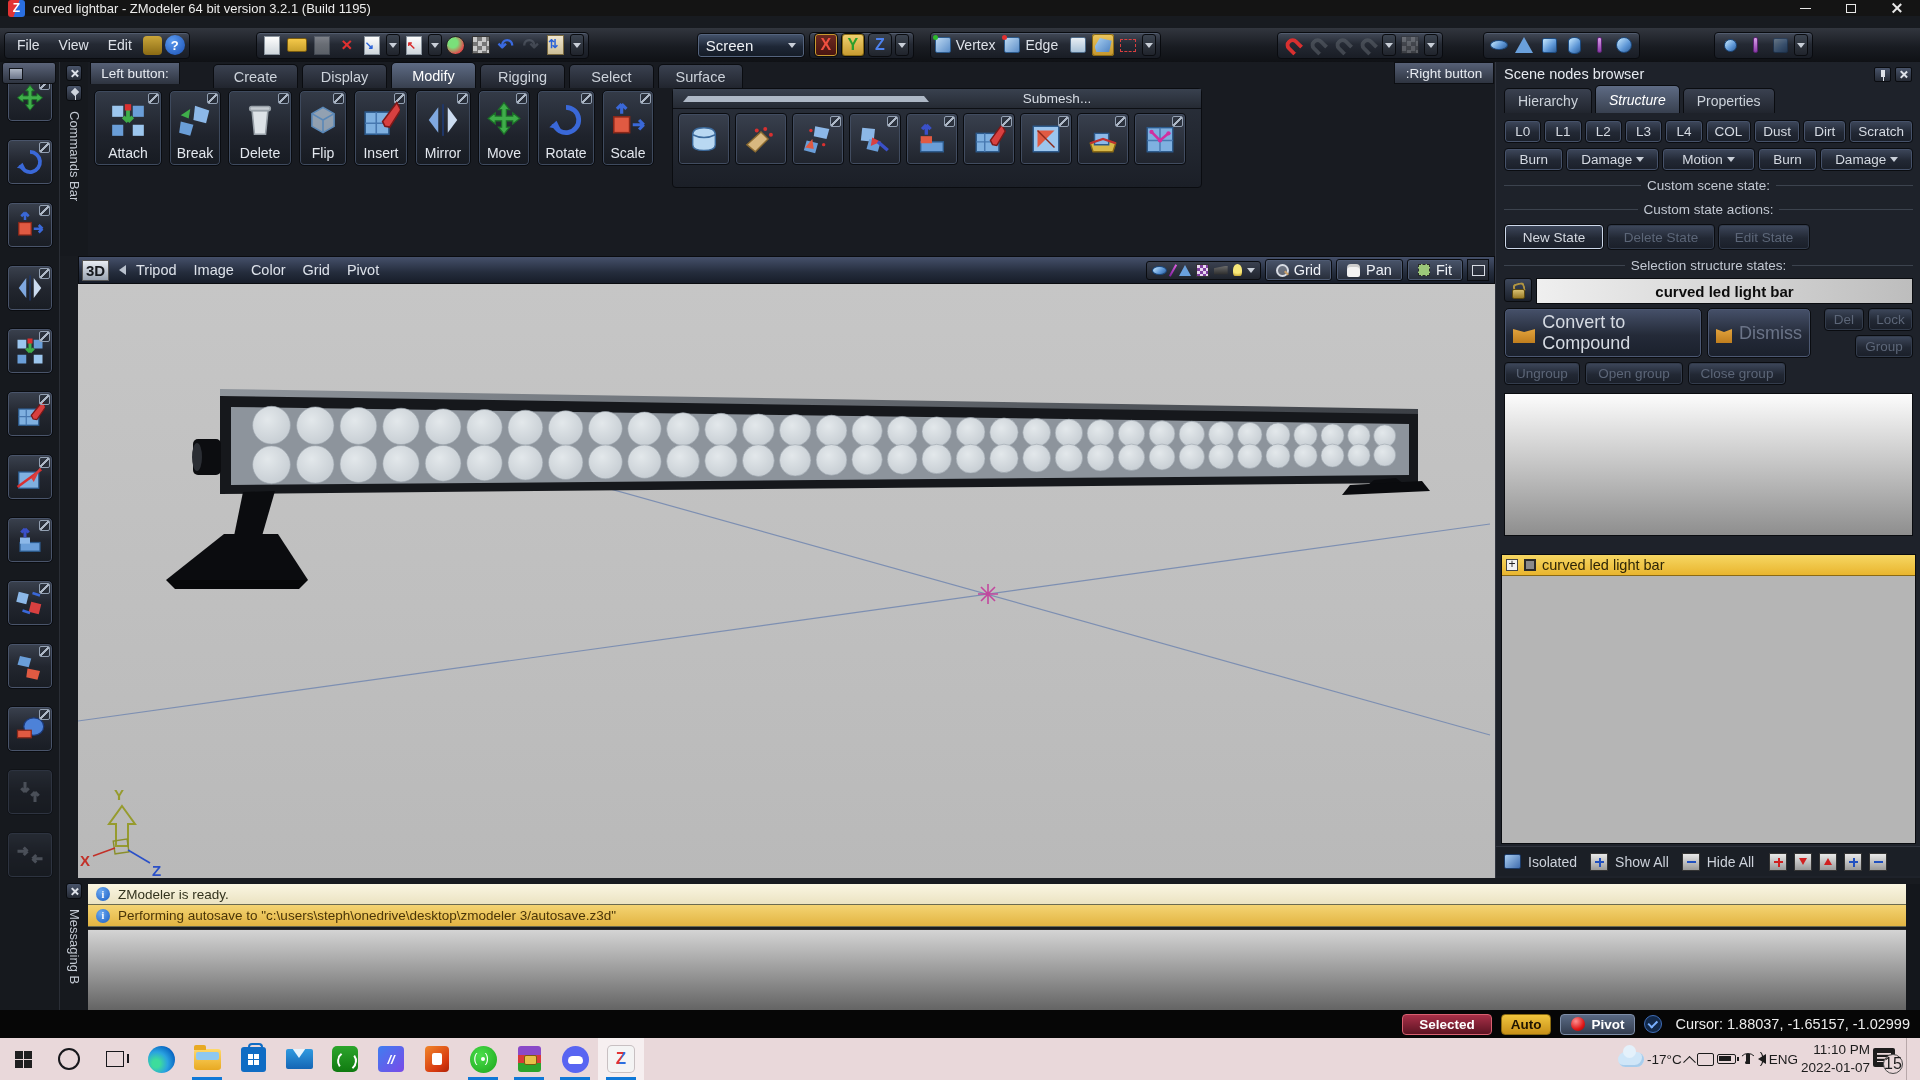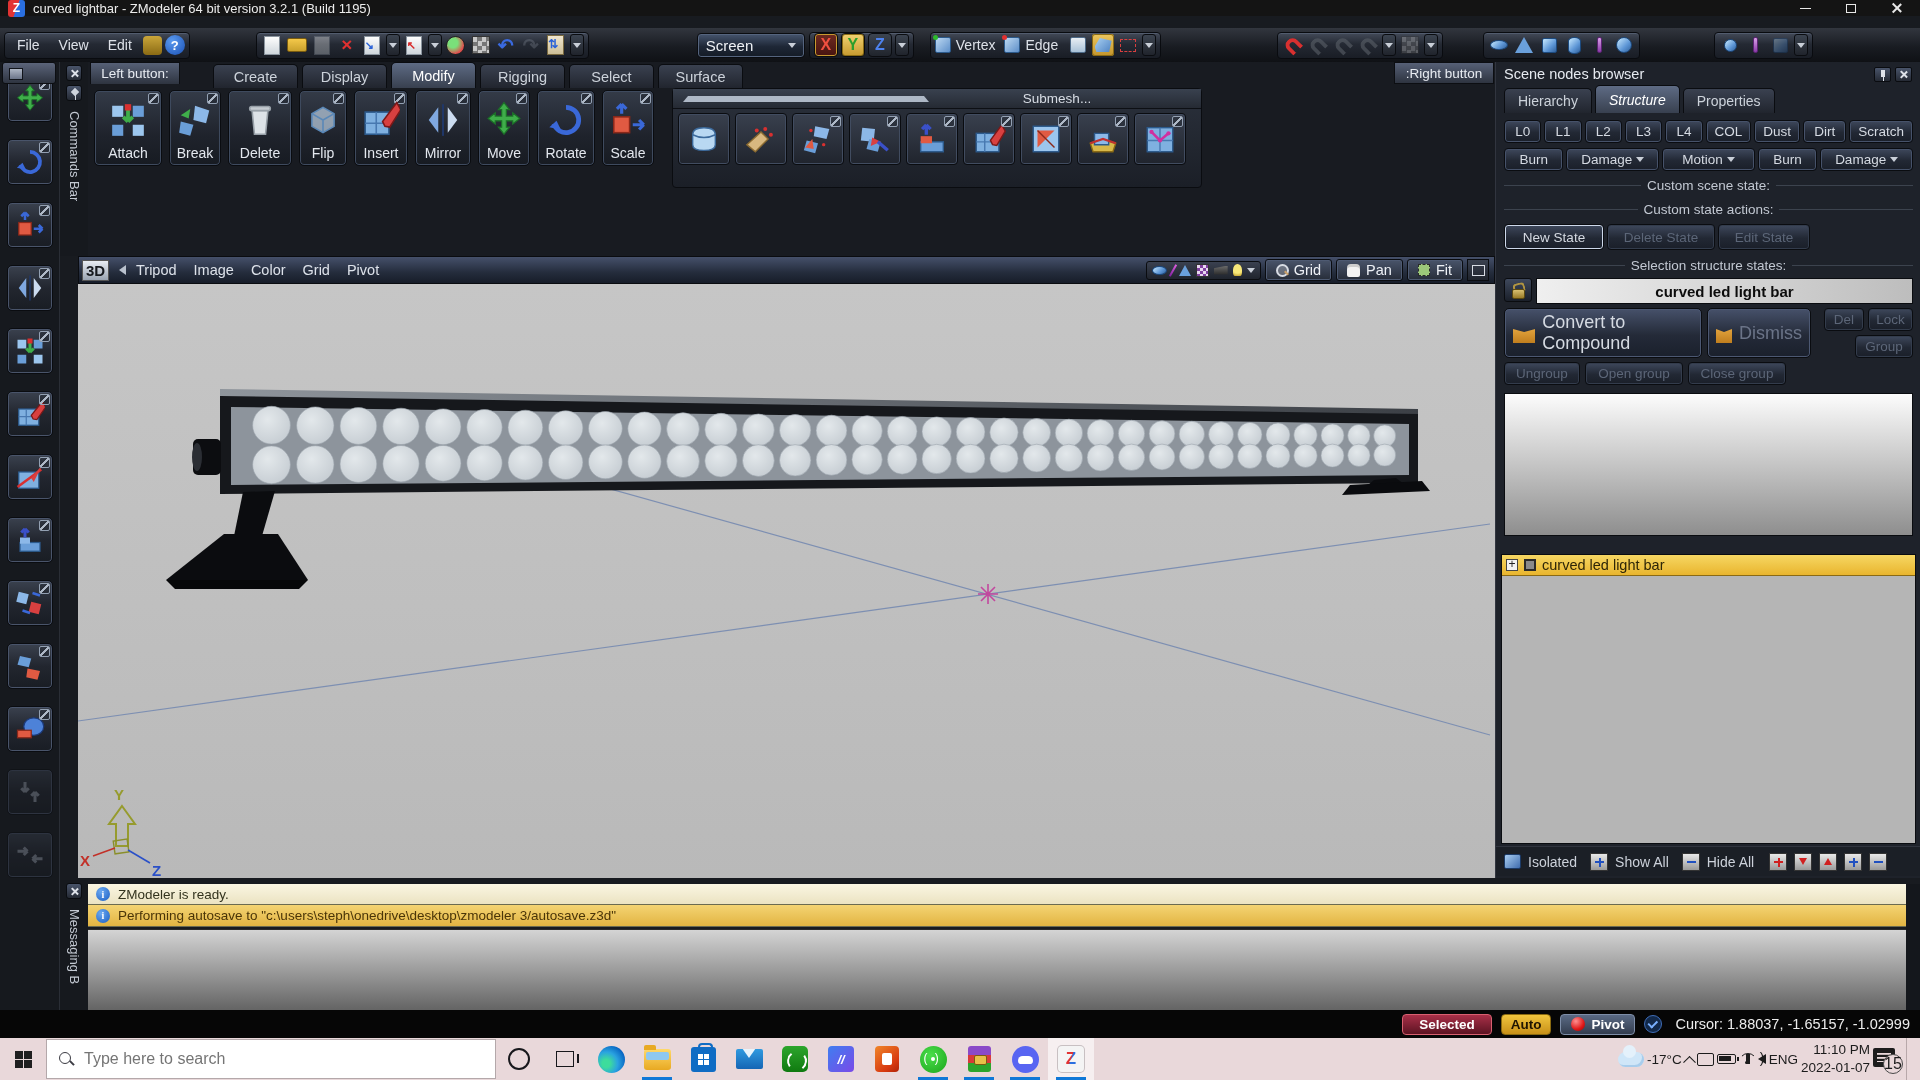--- a/index.html
+++ b/index.html
@@ -965,24 +965,20 @@
         <span>Pivot</span>
       </span>
     <span class="bchk"></span>
     <span class="bcursor">Cursor: 1.88037, -1.65157, -1.02999</span>
   </div>
 
   <div class="taskbar">
     <div class="startbtn">
         <span class="winlogo"></span>
       </div>
-    <div class="searchbox">
-      <span class="smag"></span>
-      <input type="text" readonly="" placeholder="Type here to search" style="">
-    </div>
     <div class="tbicon">
         <span class="cortana"></span>
       </div>
     <div class="tbicon">
         <span class="taskview"></span>
       </div>
     <div class="tbicon">
         <span class="a-edge"></span>
       </div>
     <div class="tbicon">

